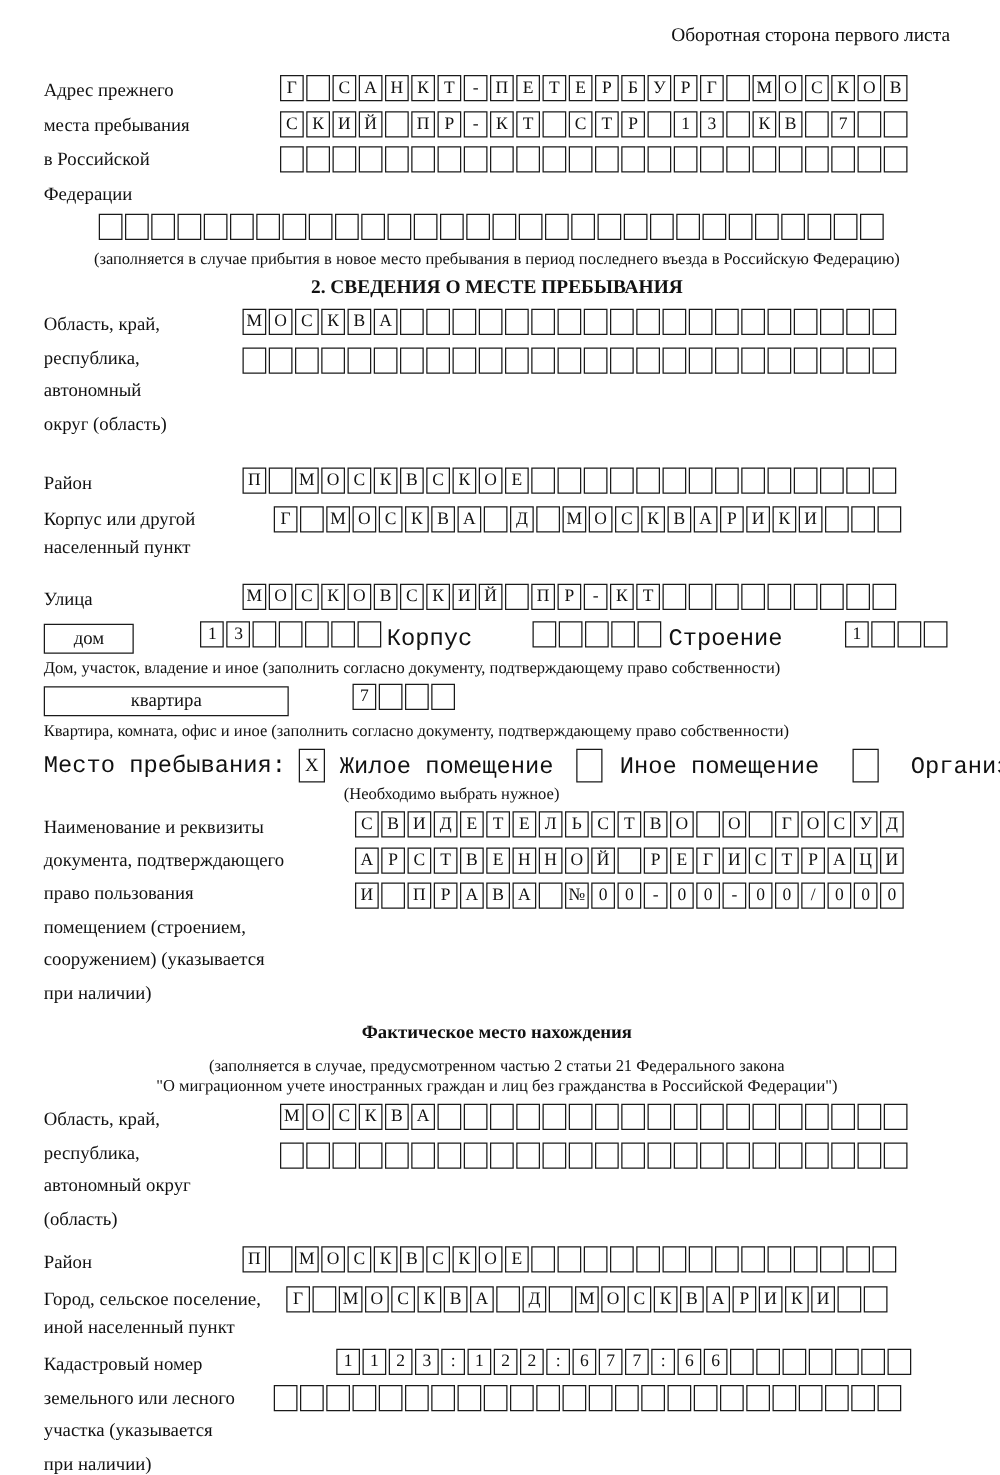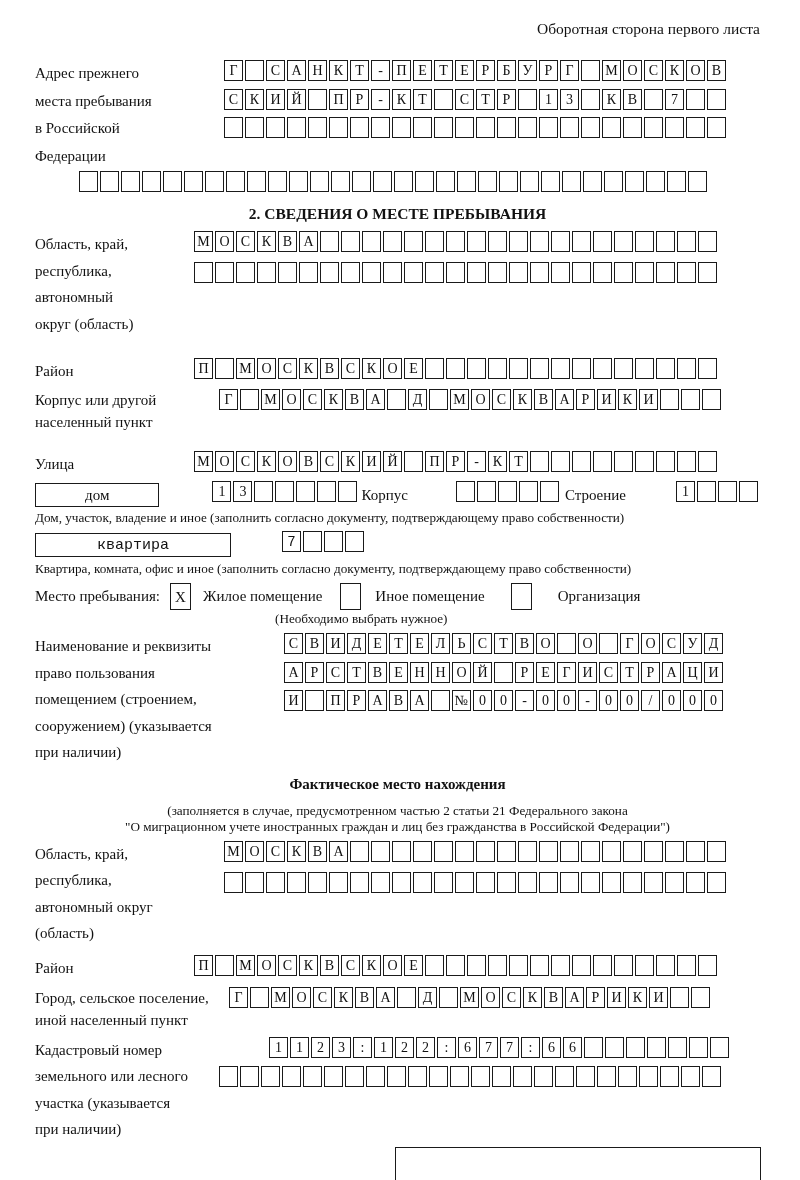--- a/index.html
+++ b/index.html
@@ -35,21 +35,21 @@
     border:1.5px solid #1a1a1a; height:24px;
     display:inline-flex; align-items:center; justify-content:center;
     font-size:15px; vertical-align:top;
   }
 
   .checkbox {
     display:inline-block; width:21px; height:27px;
     border:1.5px solid #1a1a1a; text-align:center;
     font-size:15px; line-height:26px; vertical-align:middle;
   }
-  .inline-label { font-size:15px; vertical-align:middle; }
+  .inline-label { font-size:19px; vertical-align:middle;font-family:Liberation Mono, monospace; }
 
   .stamp-box {
     border:1.5px solid #1a1a1a;
     width:366px; height:172px; margin-left:360px; margin-top:4px;
   }
 </style>
 </head>
 <body>
 
 <div class="page">
@@ -63,20 +63,21 @@
       <div class="label-line">в Российской</div>
       <div class="label-line">Федерации</div>
     </div>
     <div class="rows-col">
       <div class="cellrow"><span class="cell">Г</span><span class="cell"></span><span class="cell">С</span><span class="cell">А</span><span class="cell">Н</span><span class="cell">К</span><span class="cell">Т</span><span class="cell">-</span><span class="cell">П</span><span class="cell">Е</span><span class="cell">Т</span><span class="cell">Е</span><span class="cell">Р</span><span class="cell">Б</span><span class="cell">У</span><span class="cell">Р</span><span class="cell">Г</span><span class="cell"></span><span class="cell">М</span><span class="cell">О</span><span class="cell">С</span><span class="cell">К</span><span class="cell">О</span><span class="cell">В</span></div>
       <div class="cellrow"><span class="cell">С</span><span class="cell">К</span><span class="cell">И</span><span class="cell">Й</span><span class="cell"></span><span class="cell">П</span><span class="cell">Р</span><span class="cell">-</span><span class="cell">К</span><span class="cell">Т</span><span class="cell"></span><span class="cell">С</span><span class="cell">Т</span><span class="cell">Р</span><span class="cell"></span><span class="cell">1</span><span class="cell">3</span><span class="cell"></span><span class="cell">К</span><span class="cell">В</span><span class="cell"></span><span class="cell">7</span><span class="cell"></span><span class="cell"></span></div>
       <div class="cellrow"><span class="cell"></span><span class="cell"></span><span class="cell"></span><span class="cell"></span><span class="cell"></span><span class="cell"></span><span class="cell"></span><span class="cell"></span><span class="cell"></span><span class="cell"></span><span class="cell"></span><span class="cell"></span><span class="cell"></span><span class="cell"></span><span class="cell"></span><span class="cell"></span><span class="cell"></span><span class="cell"></span><span class="cell"></span><span class="cell"></span><span class="cell"></span><span class="cell"></span><span class="cell"></span><span class="cell"></span></div>
     </div>
   </div>
   <div class="cellrow" style="margin-top:1px;"><span class="cell"></span><span class="cell"></span><span class="cell"></span><span class="cell"></span><span class="cell"></span><span class="cell"></span><span class="cell"></span><span class="cell"></span><span class="cell"></span><span class="cell"></span><span class="cell"></span><span class="cell"></span><span class="cell"></span><span class="cell"></span><span class="cell"></span><span class="cell"></span><span class="cell"></span><span class="cell"></span><span class="cell"></span><span class="cell"></span><span class="cell"></span><span class="cell"></span><span class="cell"></span><span class="cell"></span><span class="cell"></span><span class="cell"></span><span class="cell"></span><span class="cell"></span><span class="cell"></span><span class="cell"></span></div>
+  <div class="note note-center">(заполняется в случае прибытия в новое место пребывания в период последнего въезда в Российскую Федерацию)</div>
 
   <div class="sec-title" style="margin:6px 0 8px 0;">2. СВЕДЕНИЯ О МЕСТЕ ПРЕБЫВАНИЯ</div>
 
   <div class="form-row">
     <div class="label-col" style="width:115px; line-height:26.5px;">
       <div class="label-line">Область, край,</div>
       <div class="label-line">республика,</div>
       <div class="label-line">автономный</div>
       <div class="label-line">округ (область)</div>
     </div>
@@ -107,40 +108,41 @@
   <div class="form-row" style="margin-top:2px; align-items:center;">
     <div class="widebox" style="width:160px;">дом</div>
     <div class="cellrow" style="margin-left:9px;"><span class="cell">1</span><span class="cell">3</span><span class="cell"></span><span class="cell"></span><span class="cell"></span><span class="cell"></span><span class="cell"></span></div>
     <div class="inline-label" style="margin:0 4px 0 2px;">Корпус</div>
     <div class="cellrow"><span class="cell"></span><span class="cell"></span><span class="cell"></span><span class="cell"></span><span class="cell"></span></div>
     <div class="inline-label" style="margin:0 6px 0 4px;">Строение</div>
     <div class="cellrow"><span class="cell">1</span><span class="cell"></span><span class="cell"></span><span class="cell"></span></div>
   </div>
   <div class="note" style="margin-top:1px;">Дом, участок, владение и иное (заполнить согласно документу, подтверждающему право собственности)</div>
 
-  <div class="form-row" style="margin-top:5px; align-items:center;font-family:Liberation Mono, monospace;">
+  <div class="form-row" style="margin-top:5px; align-items:center;">
     <div class="widebox" style="width:196px;">квартира</div>
     <div class="cellrow" style="margin-left:7px;"><span class="cell">7</span><span class="cell"></span><span class="cell"></span><span class="cell"></span></div>
   </div>
   <div class="note" style="margin-top:2px;">Квартира, комната, офис и иное (заполнить согласно документу, подтверждающему право собственности)</div>
 
   <div style="margin-top:6px; white-space:nowrap;">
     <span class="inline-label">Место пребывания:</span>
     <span class="checkbox" style="margin-left:6px;">X</span>
     <span class="inline-label" style="margin-left:8px;">Жилое помещение</span>
     <span class="checkbox" style="margin-left:14px;"></span>
     <span class="inline-label" style="margin-left:10px;">Иное помещение</span>
     <span class="checkbox" style="margin-left:22px;"></span>
     <span class="inline-label" style="margin-left:22px;">Организация</span>
   </div>
   <div class="note" style="margin-left:240px; margin-top:1px;">(Необходимо выбрать нужное)</div>
 
   <div class="form-row" style="margin-top:6px;">
     <div class="label-col" style="width:205px; line-height:26.5px;">
       <div class="label-line">Наименование и реквизиты</div>
+      <div class="label-line">документа, подтверждающего</div>
       <div class="label-line">право пользования</div>
       <div class="label-line">помещением (строением,</div>
       <div class="label-line">сооружением) (указывается</div>
       <div class="label-line">при наличии)</div>
     </div>
     <div class="rows-col">
       <div class="cellrow"><span class="cell">С</span><span class="cell">В</span><span class="cell">И</span><span class="cell">Д</span><span class="cell">Е</span><span class="cell">Т</span><span class="cell">Е</span><span class="cell">Л</span><span class="cell">Ь</span><span class="cell">С</span><span class="cell">Т</span><span class="cell">В</span><span class="cell">О</span><span class="cell"></span><span class="cell">О</span><span class="cell"></span><span class="cell">Г</span><span class="cell">О</span><span class="cell">С</span><span class="cell">У</span><span class="cell">Д</span></div>
       <div class="cellrow"><span class="cell">А</span><span class="cell">Р</span><span class="cell">С</span><span class="cell">Т</span><span class="cell">В</span><span class="cell">Е</span><span class="cell">Н</span><span class="cell">Н</span><span class="cell">О</span><span class="cell">Й</span><span class="cell"></span><span class="cell">Р</span><span class="cell">Е</span><span class="cell">Г</span><span class="cell">И</span><span class="cell">С</span><span class="cell">Т</span><span class="cell">Р</span><span class="cell">А</span><span class="cell">Ц</span><span class="cell">И</span></div>
       <div class="cellrow"><span class="cell">И</span><span class="cell"></span><span class="cell">П</span><span class="cell">Р</span><span class="cell">А</span><span class="cell">В</span><span class="cell">А</span><span class="cell"></span><span class="cell">№</span><span class="cell">0</span><span class="cell">0</span><span class="cell">-</span><span class="cell">0</span><span class="cell">0</span><span class="cell">-</span><span class="cell">0</span><span class="cell">0</span><span class="cell">/</span><span class="cell">0</span><span class="cell">0</span><span class="cell">0</span></div>
     </div>

